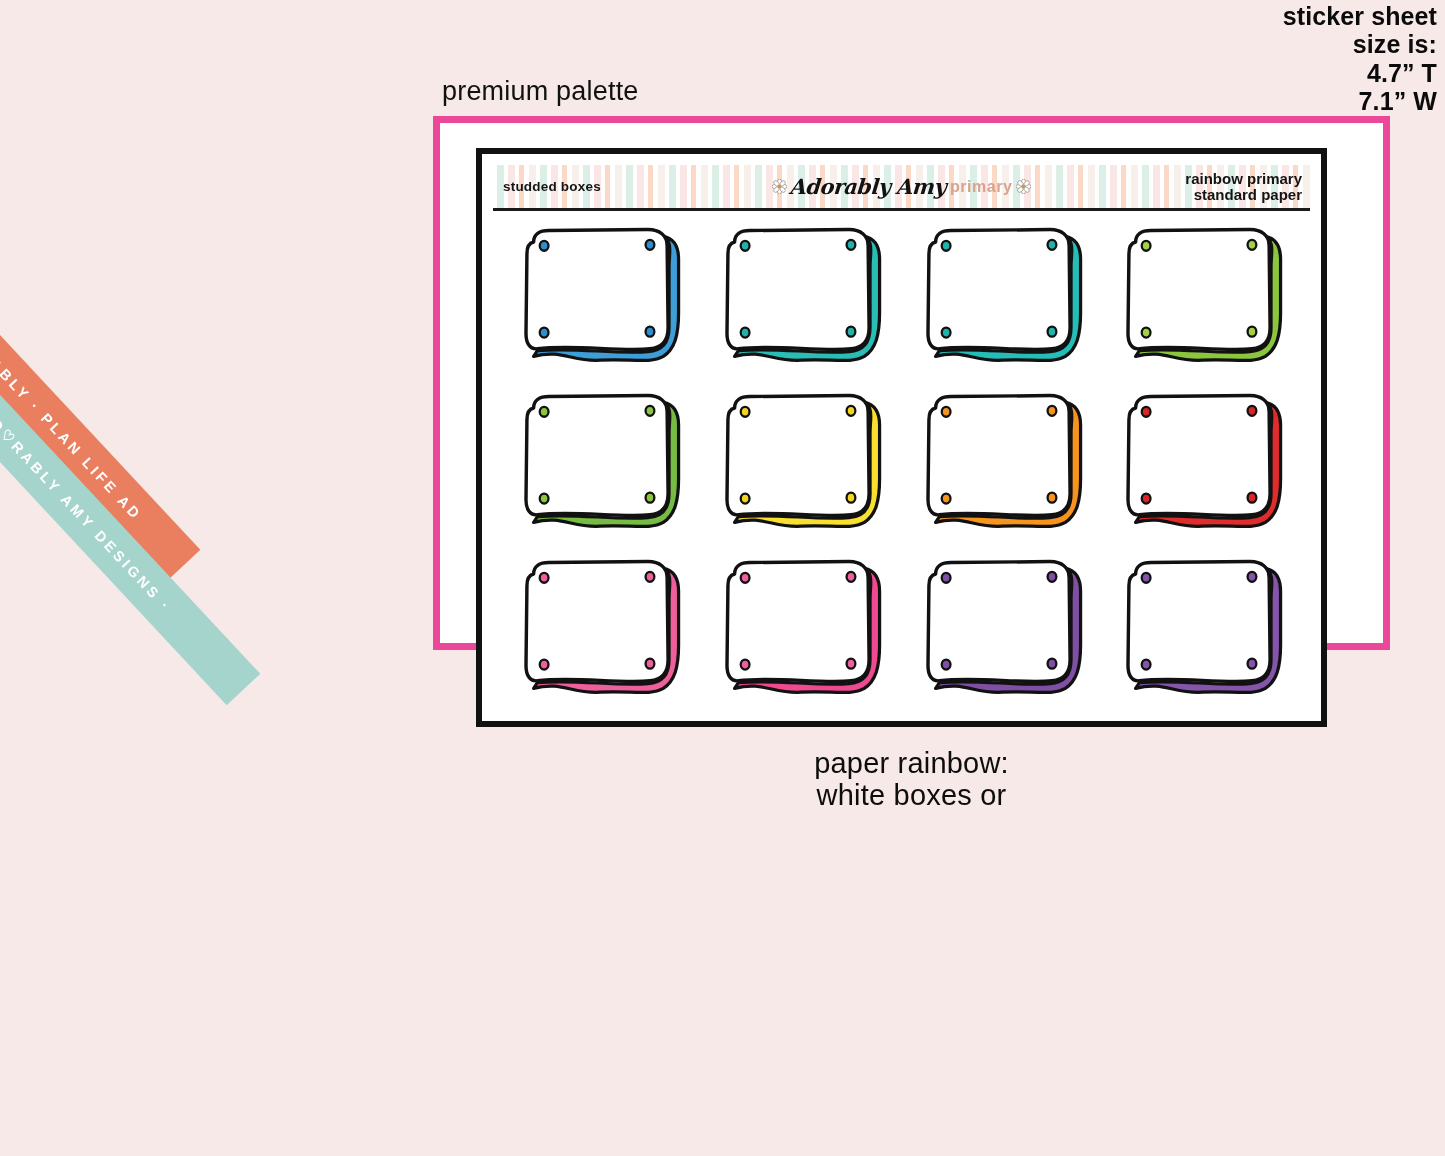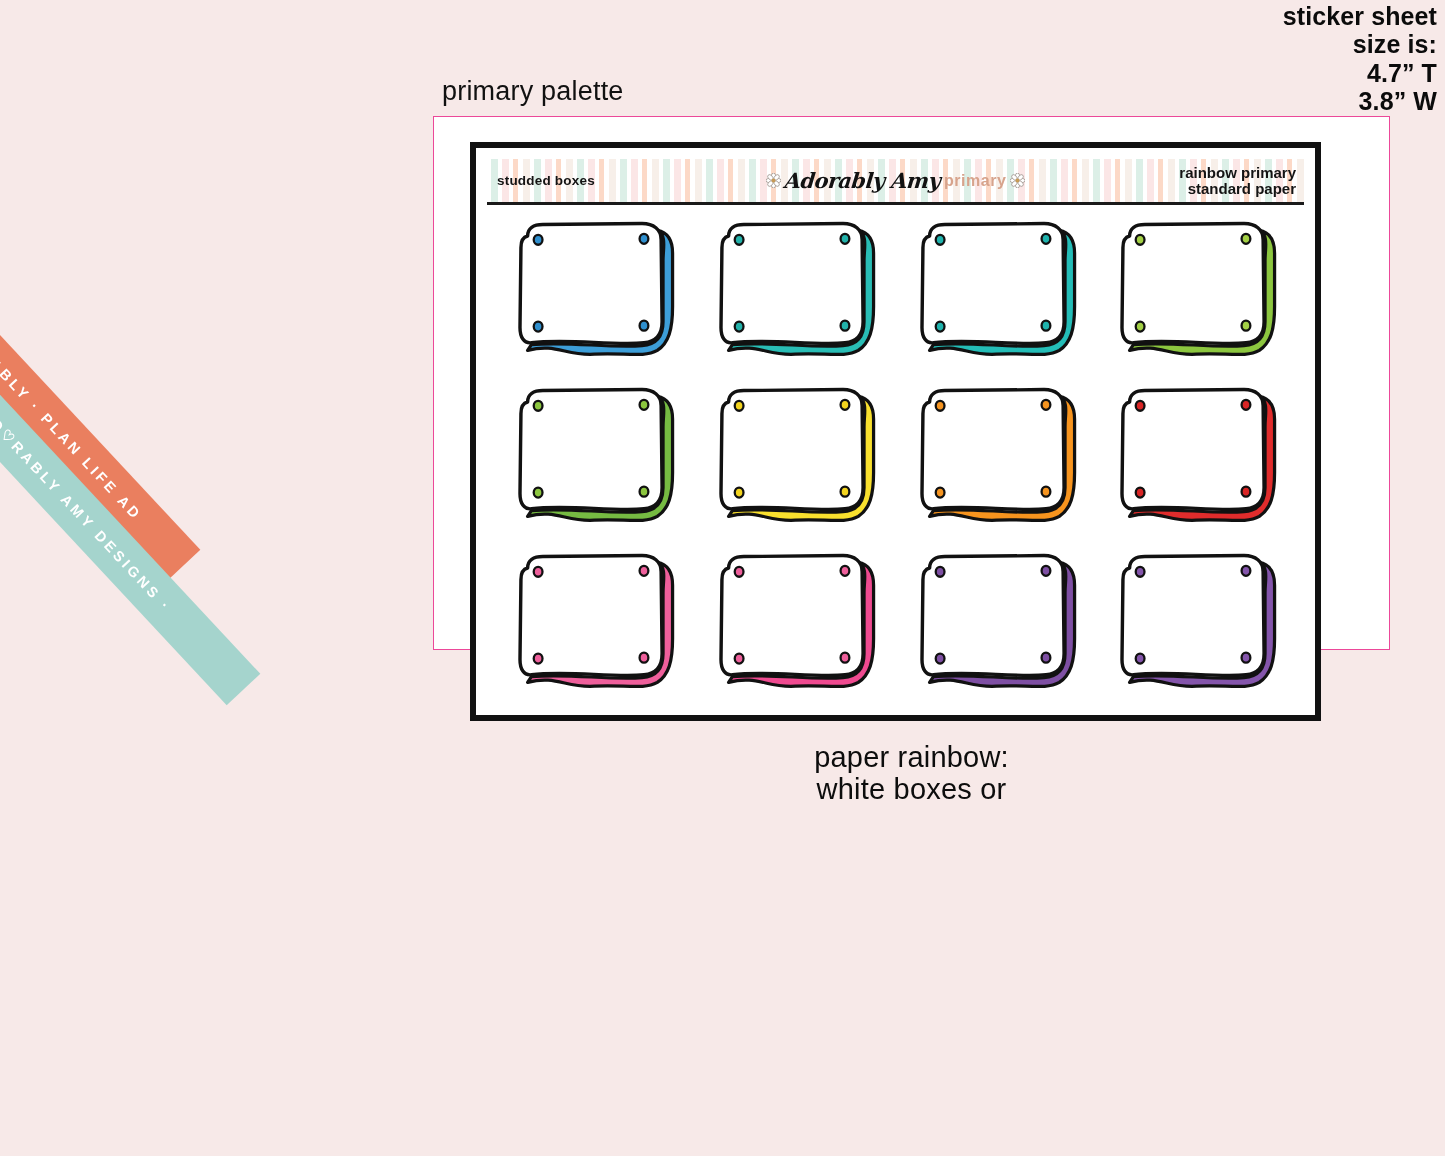--- a/index.html
+++ b/index.html
@@ -47,21 +47,21 @@
     height:1160px;
     pointer-events:none;
   }
 
   
   .sheet{
     position:absolute;
     left:433px;top:116px;
     width:957px;height:534px;
     background:#ffffff;
-    border:1px solid #ec4899;
+    border:7px solid #ec4899;
     box-sizing:border-box;
   }
   .sheet-inner-frame{
     position:absolute;
     left:36px;top:25px;
     width:851px;height:579px;
     border:6px solid #111111;
     background:#ffffff;
     box-sizing:border-box;
   }
@@ -263,27 +263,27 @@
     </g>
   </svg>
 
   <div class="ribbon ribbon-orange">
     <span>PLAN LIFE AD♡RABLY · PLAN LIFE AD♡RABLY · PLAN LIFE AD</span>
   </div>
   <div class="ribbon ribbon-teal">
     <span>AD♡RABLY AMY DESIGNS· AD♡RABLY AMY DESIGNS ·</span>
   </div>
 
-  <div class="primary-palette">primary palette</div>
+  <div class="primary-palette">premium palette</div>
 
   <div class="size-note">
     <div>sticker sheet</div>
     <div>size is:</div>
     <div>4.7” T</div>
-    <div>3.8” W</div>
+    <div>7.1” W</div>
   </div>
 
   <div class="sheet">
 
     <div class="sheet-inner-frame">
       <div class="sticker-area">
 
         <div class="header-strip">
           <div class="hdr-left">studded boxes</div>
 

